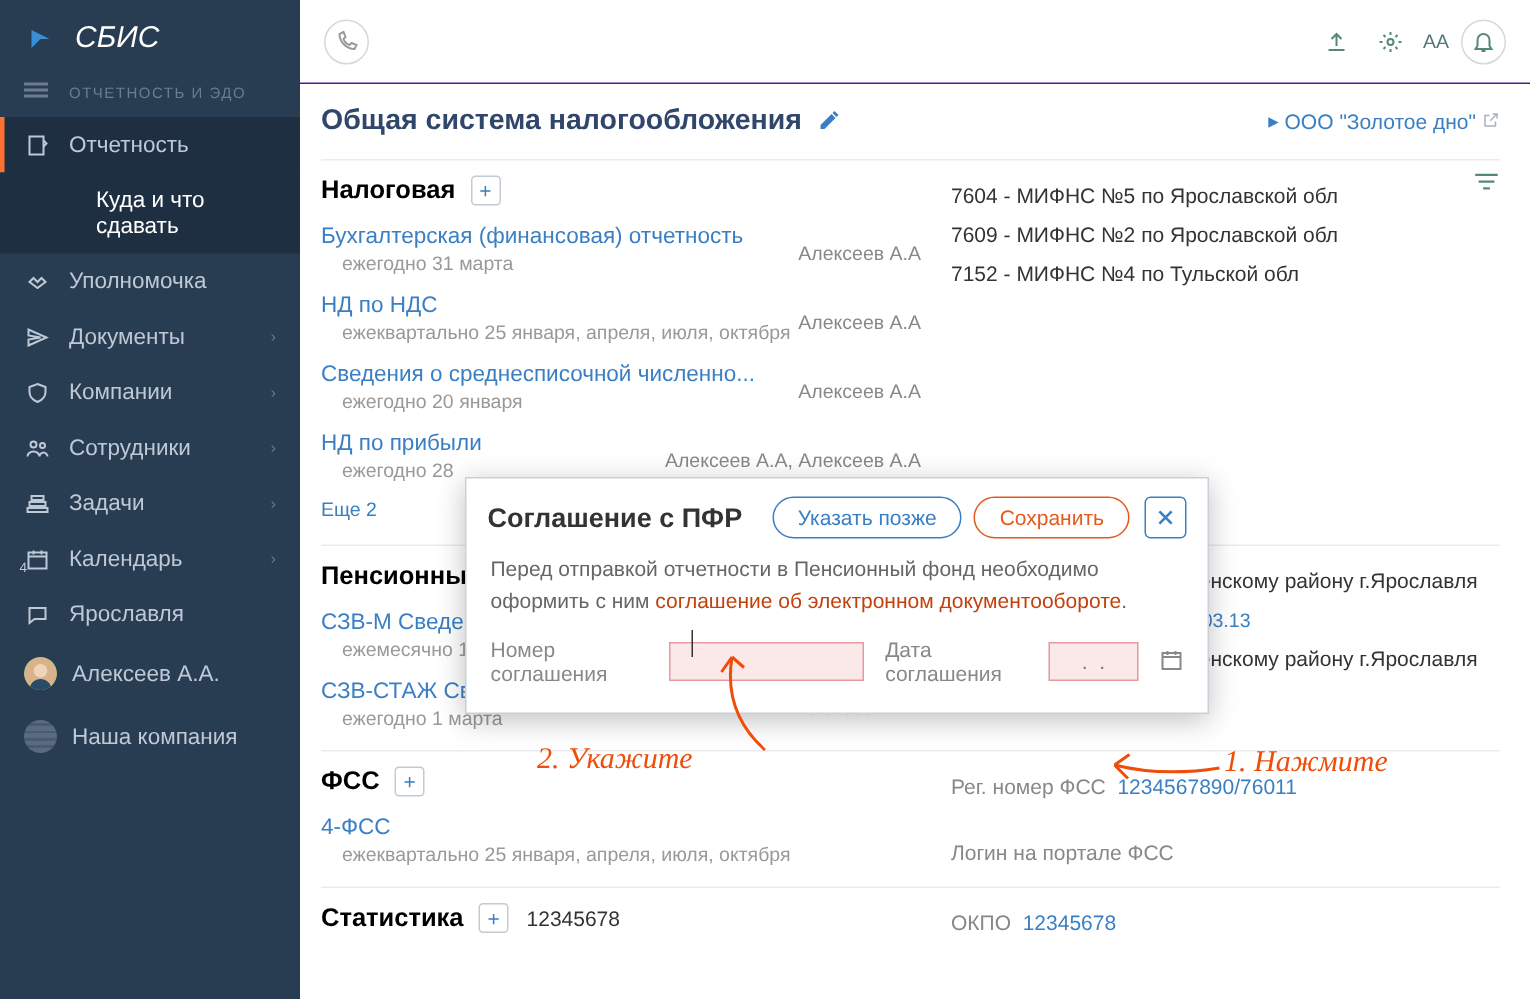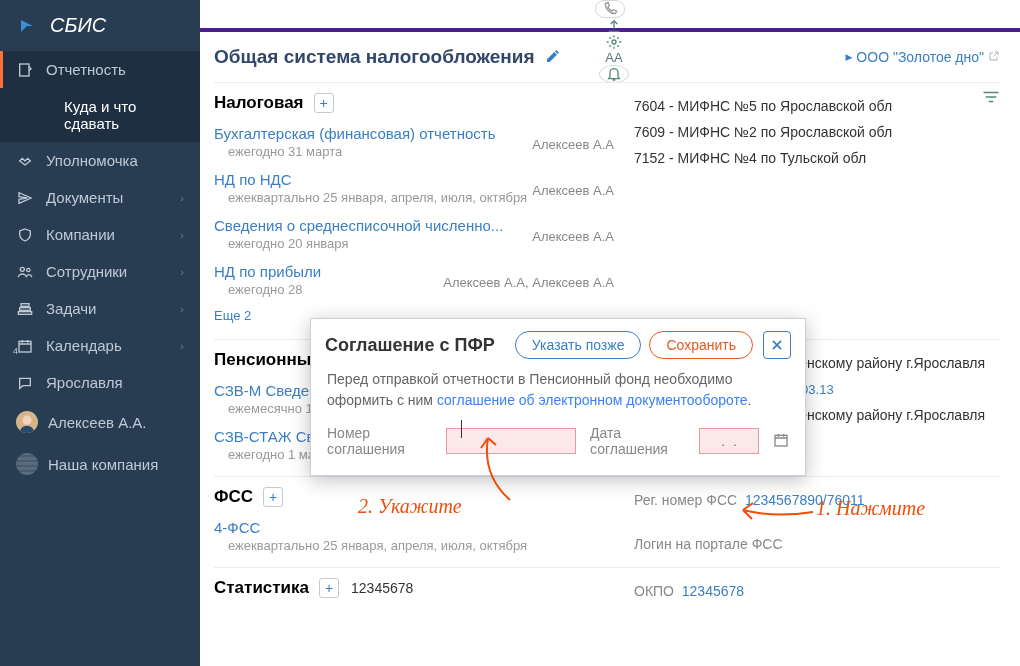--- a/index.html
+++ b/index.html
@@ -14,21 +14,21 @@
 .sidebar .nav li { display: flex; align-items: center; padding: 10px 16px; cursor: pointer; font-size: 15px; position: relative; }
 .sidebar .nav li.active { background: #1e2f42; }
 .sidebar .nav li.active::before { content:""; position:absolute; left:0; top:0; bottom:0; width:3px; background:#ff7033; }
 .sidebar .nav li.selected { background: #1e2f42; color: #fff; padding-left: 64px; }
 .sidebar .nav li .ic { width: 18px; margin-right: 12px; display: inline-flex; align-items: center; justify-content: center; }
 .sidebar .nav li .chev { margin-left: auto; font-size: 11px; color: #6b7c92; }
 .sidebar .nav li .badge { position: absolute; left: 13px; bottom: 8px; font-size: 9px; color: #bfc9d6; }
 .sidebar .avatar { width: 22px; height: 22px; border-radius: 50%; background: #4a6; margin-right: 10px; display:inline-flex; align-items:center; justify-content:center; overflow:hidden; }
 .sidebar .company-icon { width: 22px; height: 22px; border-radius: 50%; background: #5a6b80 repeating-linear-gradient(0deg,#5a6b80,#5a6b80 3px,#4a5a6f 3px,#4a5a6f 5px); margin-right: 10px; }
 .main { flex: 1; overflow: hidden; display: flex; flex-direction: column; }
-.topbar { height: 32px; display: flex; align-items: center; padding: 0 16px; border-bottom: 4px solid #4c1d95; flex-direction: column; }
+.topbar { height: 56px; display: flex; align-items: center; padding: 0 16px; border-bottom: 1px solid #4c1d95; }
 .topbar .call-btn { width: 30px; height: 30px; border-radius: 15px; border: 1px solid #d3d8de; display:flex; align-items:center; justify-content:center; color:#999; }
 .topbar .spacer { flex: 1; }
 .topbar .tool { width: 28px; height: 28px; margin-left: 8px; display:flex; align-items:center; justify-content:center; color:#577; cursor:pointer; }
 .topbar .font-tool { font-size: 13px; font-weight: 400; color:#577; margin-left:8px; cursor:pointer; }
 .content { flex: 1; overflow-y: auto; padding: 14px 20px 0 14px; position: relative; }
 .page-header { display: flex; align-items: center; margin-bottom: 14px; }
 .page-title { font-size: 19px; font-weight: bold; color: #31466b; margin-right: 10px; }
 .edit-ic { color: #3a7fc4; cursor:pointer; }
 .header-right { margin-left: auto; color: #3a7fc4; font-size: 14px; cursor:pointer; display:flex; align-items:center; }
 .header-right .tri { font-size: 9px; margin-right: 4px; }
@@ -54,21 +54,21 @@
 .agreement-link { color: #3a7fc4; font-size: 13px; cursor: pointer; }
 .dialog { position: absolute; left: 310px; top: 318px; width: 496px; background: #fff; border: 1px solid #c9d0d9; box-shadow: 0 4px 18px rgba(0,0,0,0.25); z-index: 100; }
 .dialog-head { display: flex; align-items: center; padding: 12px 14px 10px; }
 .dialog-title { font-size: 18px; font-weight: bold; color: #333; }
 .dialog-head .sp { flex: 1; }
 .dlg-btn { border: 1px solid #3a7fc4; background: #fff; color: #3a7fc4; border-radius: 16px; padding: 5px 16px; font-size: 14px; cursor: pointer; margin-left: 8px; }
 .dlg-btn.primary { border-color: #e35b1f; color: #e35b1f; }
 .dlg-close { width: 28px; height: 28px; border: 1px solid #3a7fc4; border-radius: 4px; display: flex; align-items: center; justify-content: center; margin-left: 10px; color: #3a7fc4; cursor: pointer; font-size: 16px; }
 .dialog-body { padding: 0 16px 18px; }
 .dialog-text { color: #666; font-size: 14px; line-height: 1.5; }
-.dialog-text a { color: #3b82f6; text-decoration: none; }
+.dialog-text a { color: #c2410c; text-decoration: none; }
 .dlg-form { display: flex; align-items: center; gap: 14px; margin-top: 14px; }
 .dlg-form label { color: #888; font-size: 14px; }
 .dlg-input { height: 26px; border: 1px solid #e59aa0; background: #fbe9ea; padding: 2px 6px; font-size: 14px; }
 .dlg-input.num { width: 130px; }
 .dlg-input.date { width: 60px; text-align: center; color: #bbb; }
 .dlg-cal { color: #888; cursor: pointer; }
 .annotation { position: absolute; font-family: 'Comic Sans MS', cursive; color: #ee4d0a; font-size: 20px; z-index: 200; pointer-events: none; font-style: italic; }
 .ann1 { left: 358px; top: 495px; }
 .ann2 { left: 816px; top: 497px; text-align: center; }
 .arrow { position: absolute; z-index: 199; pointer-events: none; }
@@ -80,20 +80,21 @@
 <div class="app">
   <div class="sidebar">
     <div class="logo-row">
       <span class="logo-icon">
         <svg viewBox="0 0 24 24" class="ic-svg" fill="#3a8fd8">
             <path d="M3 3 L21 12 L12 12 L3 21 Z"></path>
           </svg>
       </span>
       <span>СБИС</span>
     </div>
+    <div class="subtitle">ОТЧЕТНОСТЬ И ЭДО</div>
     <ul class="nav">
       <li class="active">
         <span class="ic">
             <svg class="ic-svg" viewBox="0 0 24 24" fill="none" stroke="#bfc9d6" stroke-width="2">
               <rect x="4" y="3" width="14" height="18"></rect>
               <path d="M18 7l3 3-3 3"></path>
             </svg>
           </span>
         <span>Отчетность</span>
       </li>

